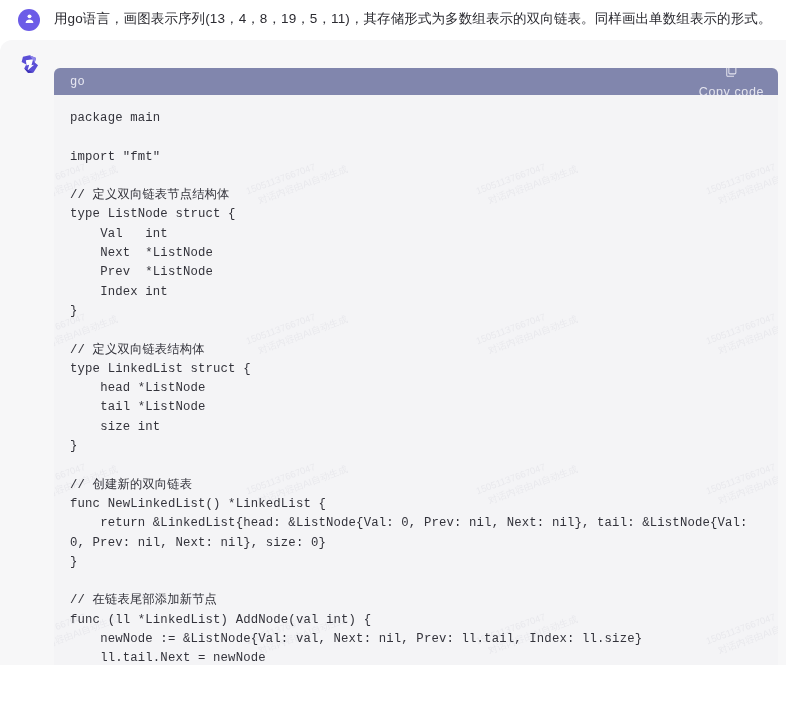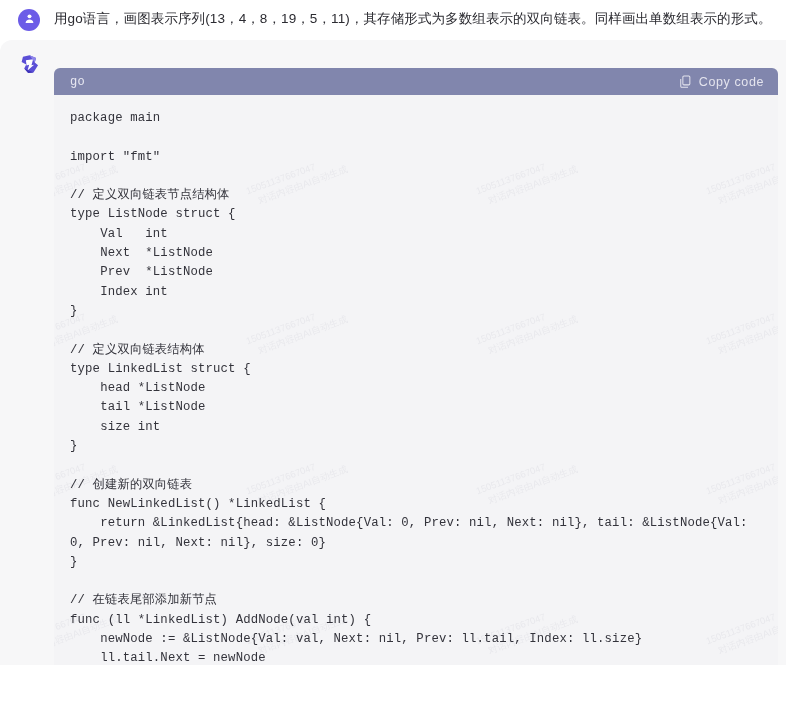--- a/index.html
+++ b/index.html
@@ -106,20 +106,21 @@
   .copy-btn {
     display: flex;
     align-items: center;
     gap: 7px;
     color: #e4e4ee;
     font-size: 12.5px;
     font-family: "Liberation Sans", sans-serif;
     letter-spacing: 0.6px;
     cursor: pointer;
     user-select: none;
+    flex-direction: column;
   }
   .copy-icon svg { display: block; }
 
   .code-body {
     background: #f4f4f6;
     padding: 14px 16px 10px 16px;
     box-sizing: border-box;
     position: relative;
   }
   pre.code-pre {

